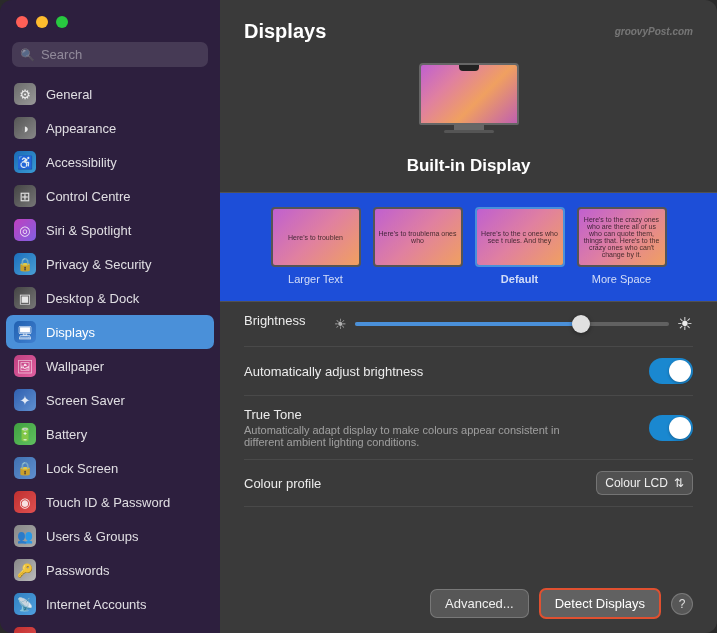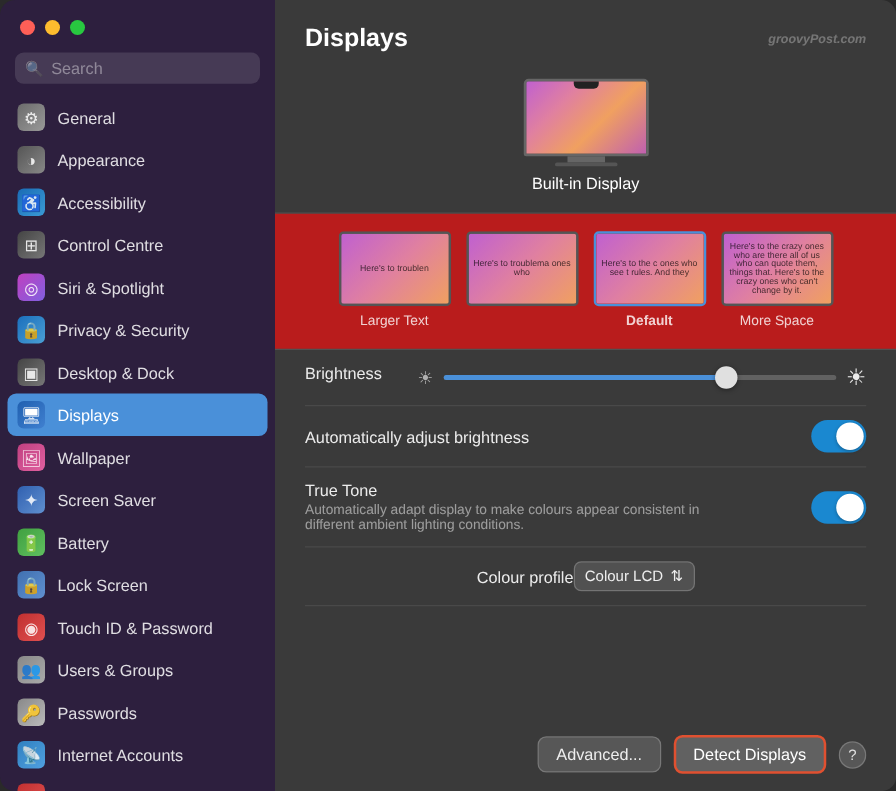--- a/index.html
+++ b/index.html
@@ -173,35 +173,35 @@
     }
     .monitor-base {
       width: 50px;
       height: 3px;
       background: #555;
       margin: 0 auto;
       border-radius: 2px;
     }
     .display-label {
       color: white;
-      font-size: 13px;
-      font-weight: 400;
-      margin-top: 8px;
+      font-size: 17px;
+      font-weight: 700;
+      margin-top: 25px;
     }
 
     .divider {
       height: 1px;
       background: rgba(255,255,255,0.12);
       margin: 0 0;
     }
 
     
     .resolution-section {
       padding: 14px 24px;
-      background: #b91c1c;
+      background: #1d4ed8;
     }
     .resolution-options {
       display: flex;
       gap: 12px;
       justify-content: center;
     }
     .resolution-option {
       display: flex;
       flex-direction: column;
       align-items: center;
@@ -332,21 +332,21 @@
       left: 72%;
       transform: translateX(-50%);
       box-shadow: 0 1px 4px rgba(0,0,0,0.4);
       cursor: pointer;
     }
 
     
     .colour-profile-row {
       display: flex;
       align-items: center;
-      justify-content: center;
+      justify-content: space-between;
       padding: 11px 0;
       border-bottom: 1px solid rgba(255,255,255,0.08);
     }
     .dropdown-select {
       background: rgba(255,255,255,0.12);
       border: 1px solid rgba(255,255,255,0.2);
       border-radius: 6px;
       color: rgba(255,255,255,0.9);
       font-size: 12px;
       padding: 4px 8px;

